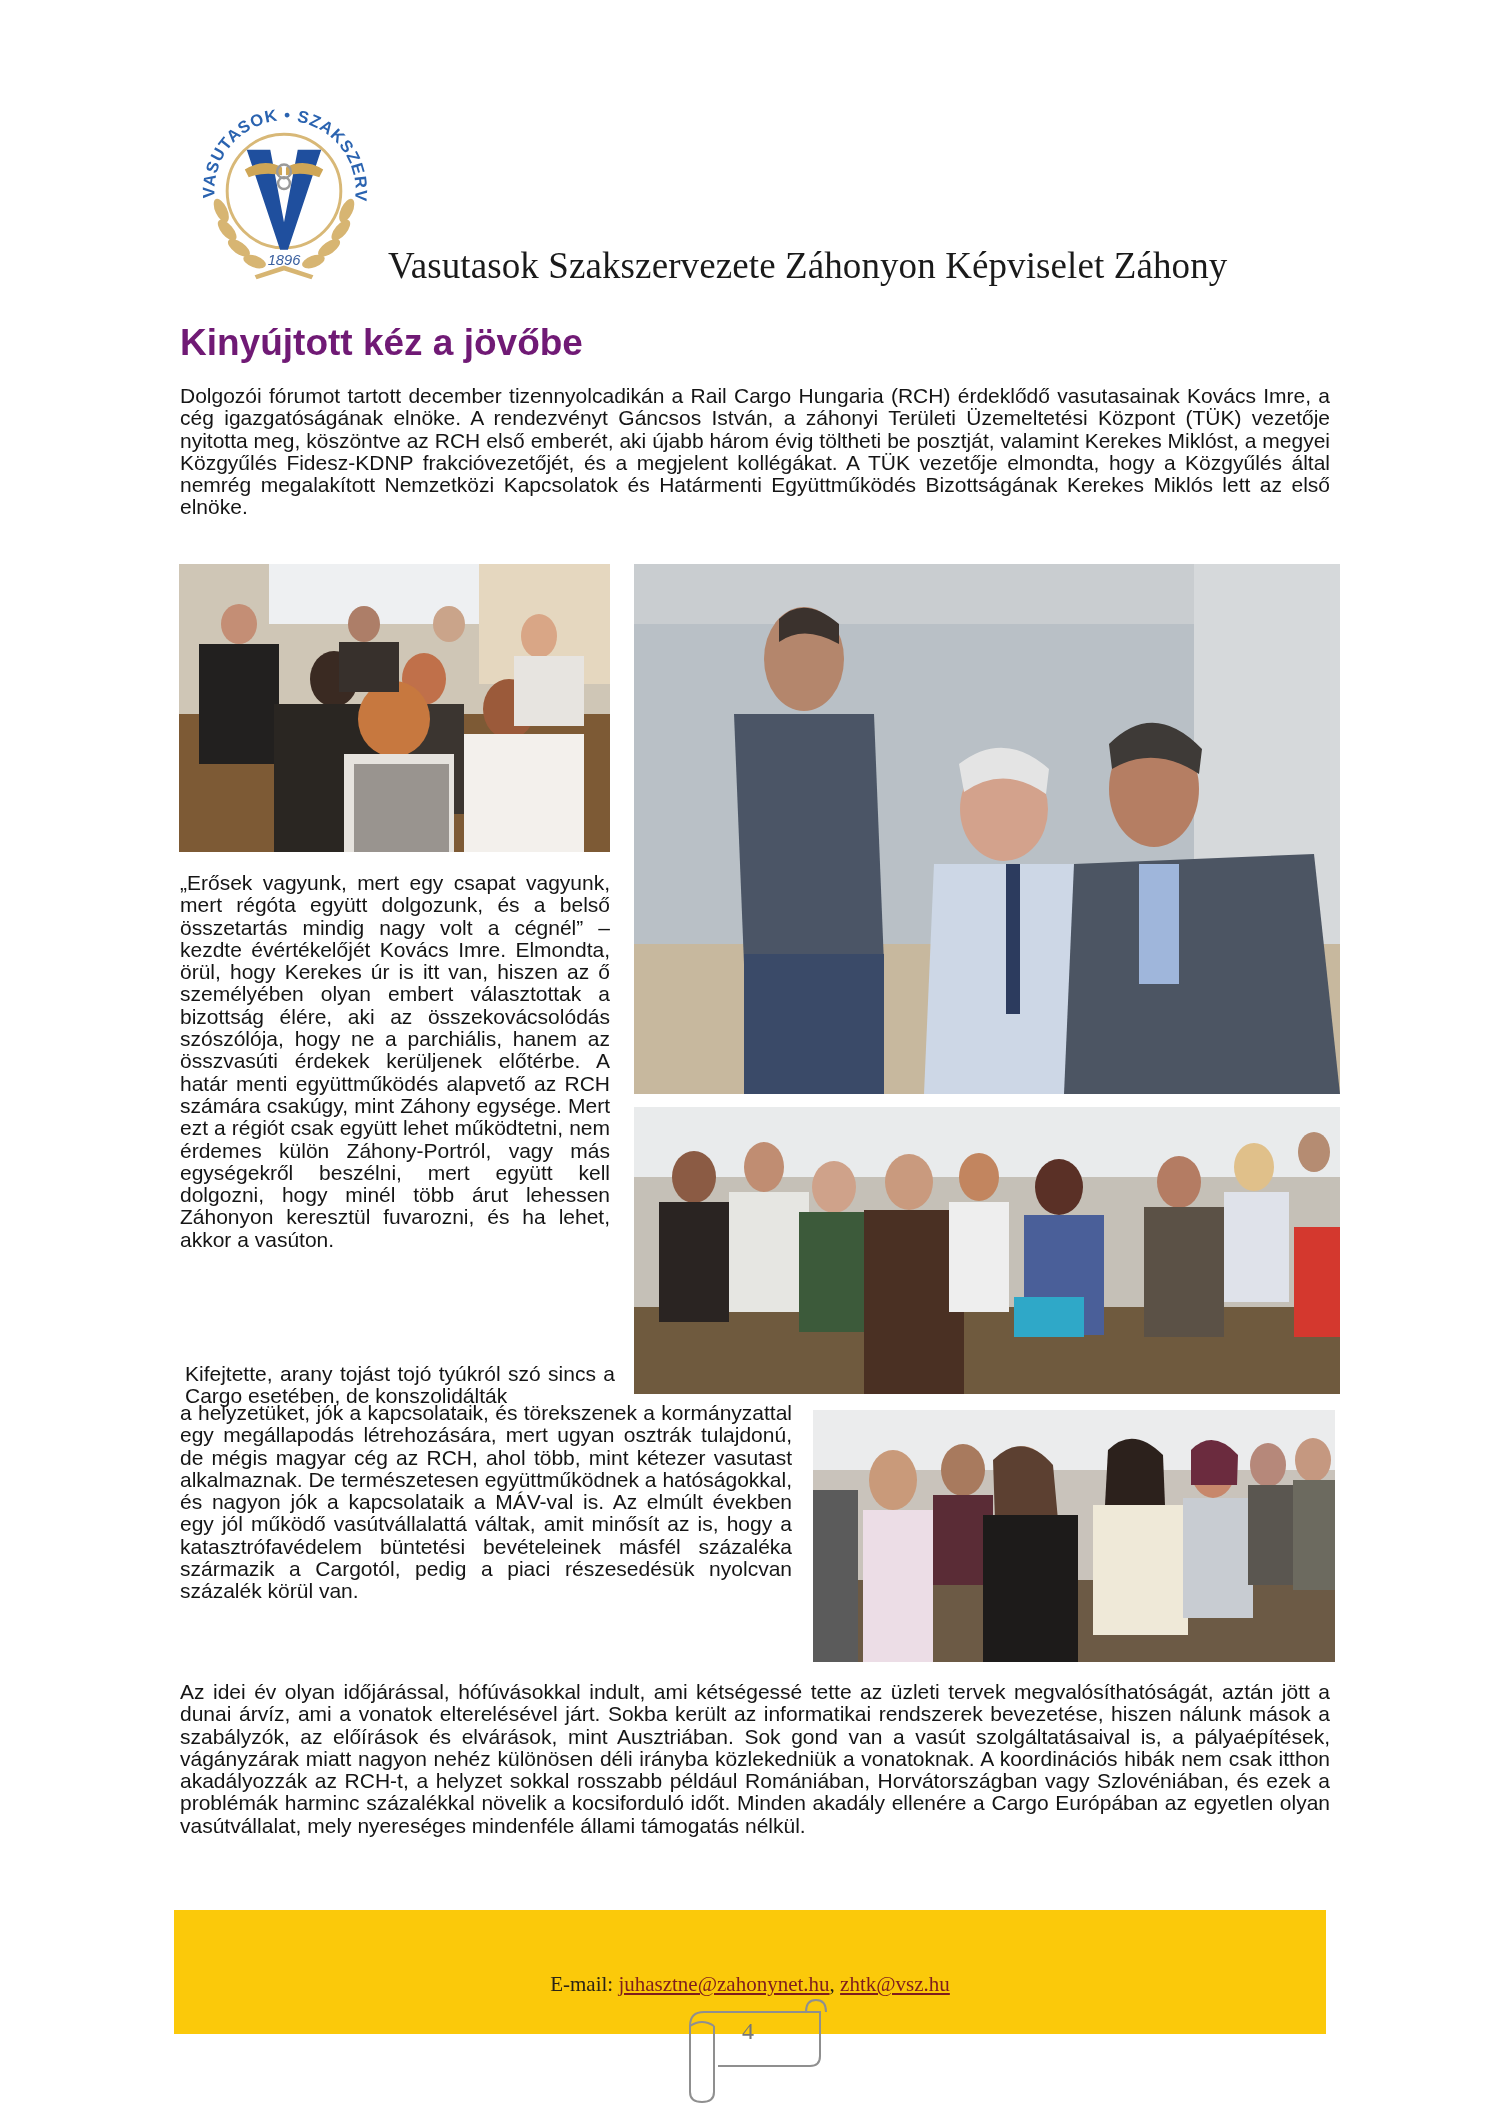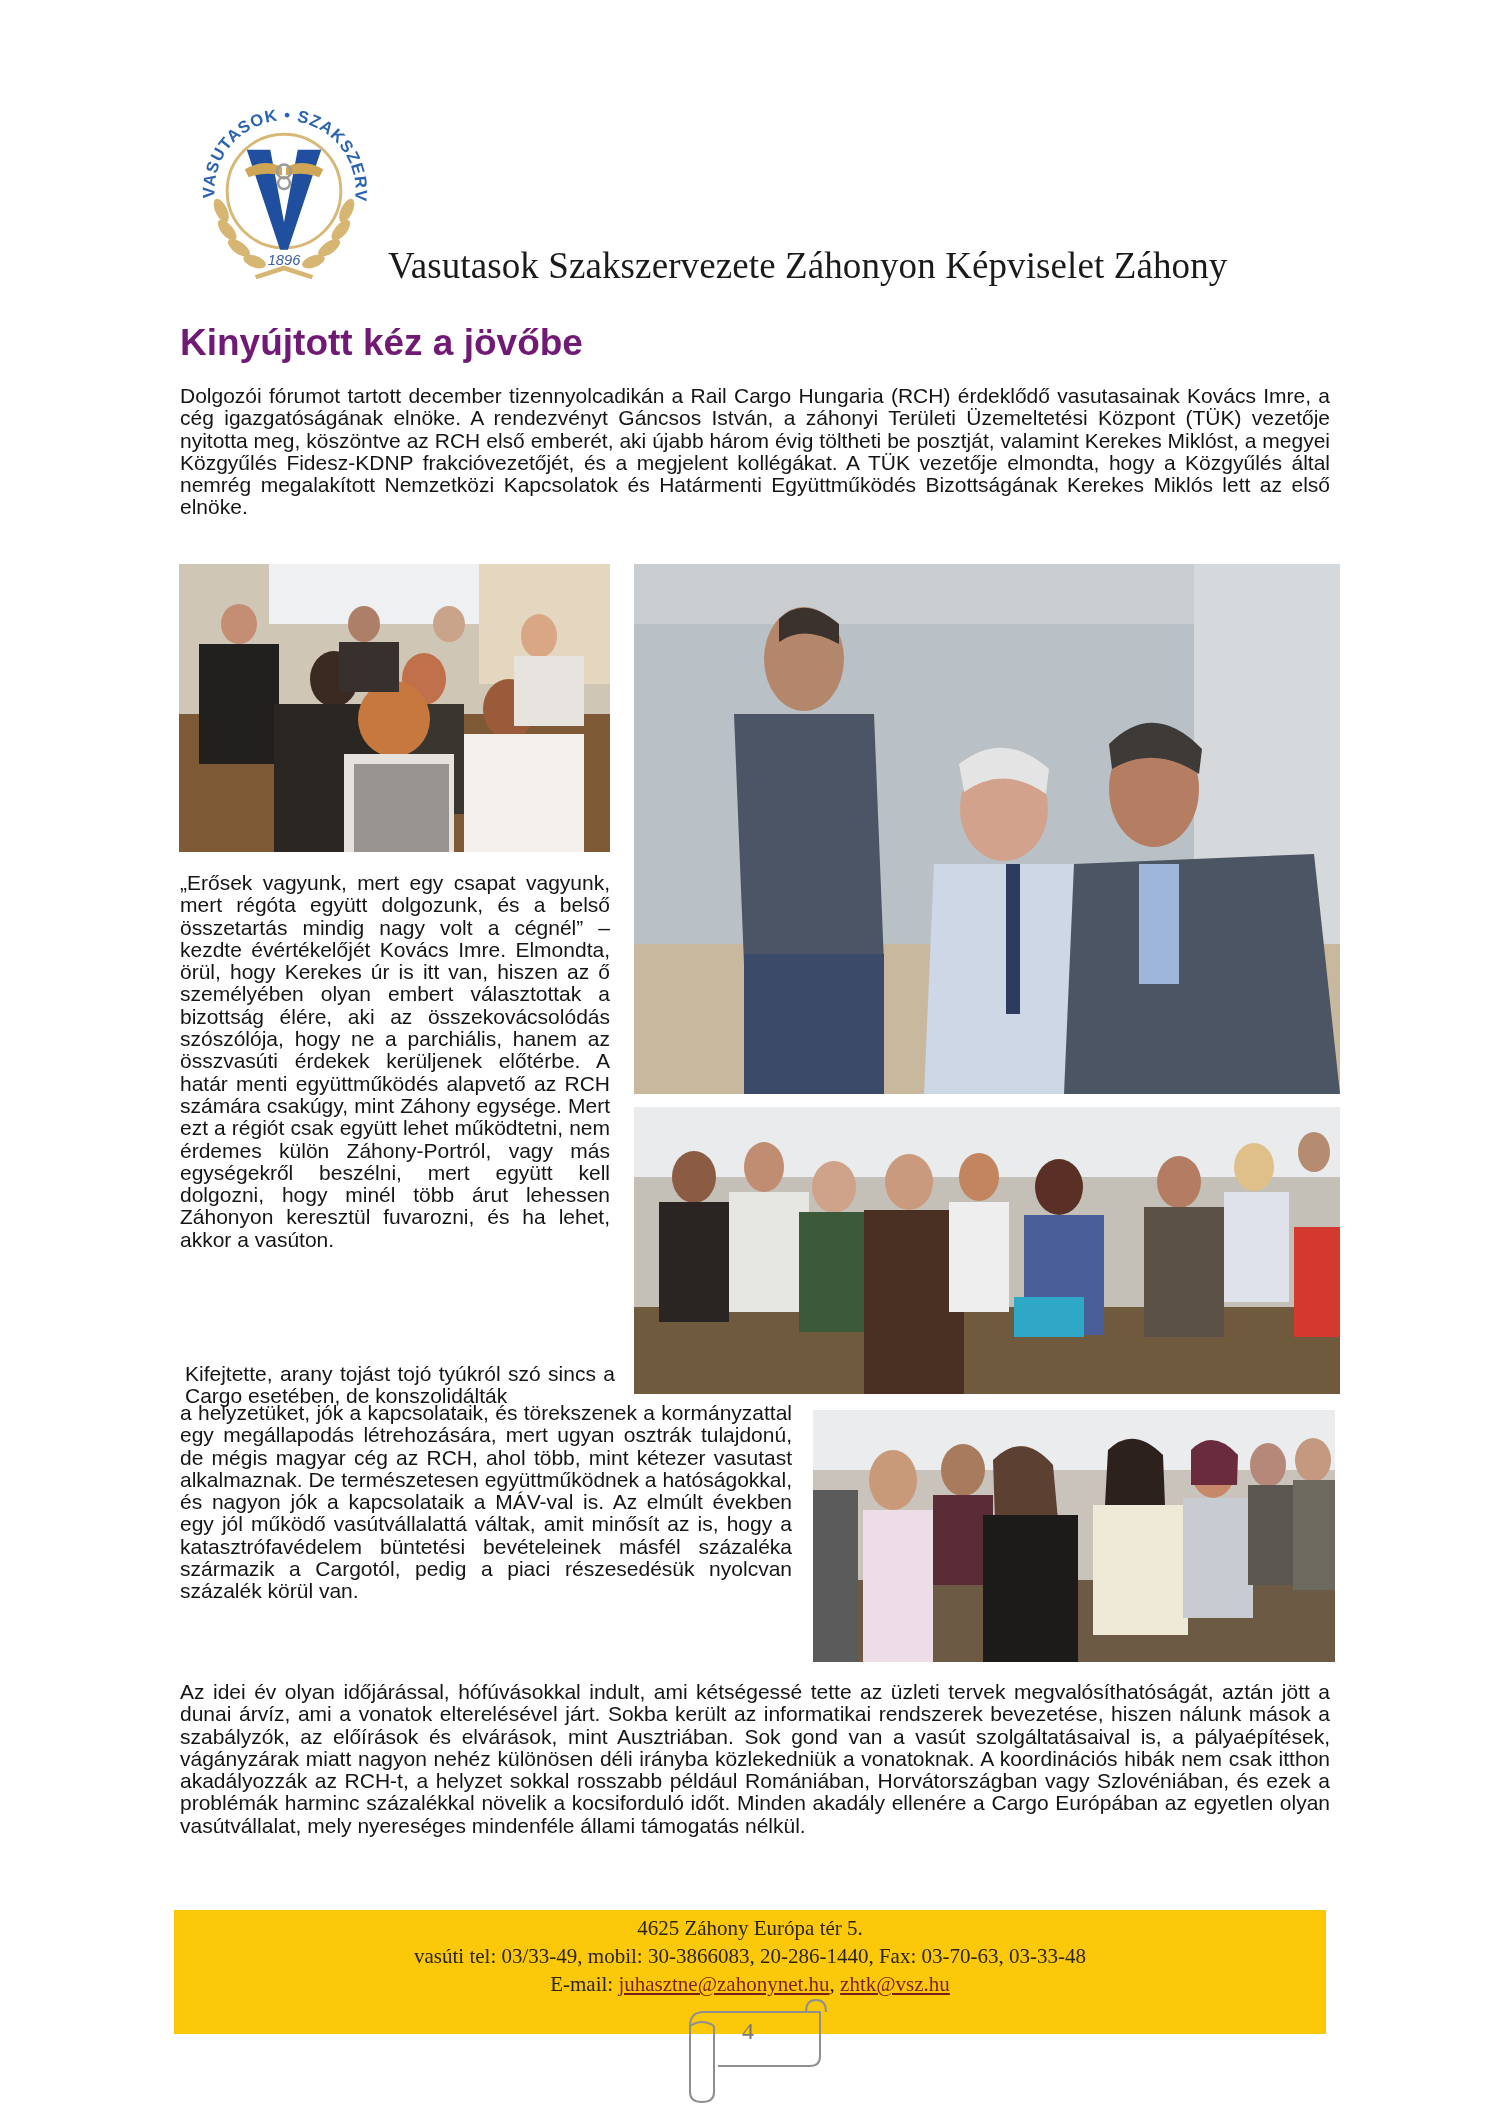--- a/index.html
+++ b/index.html
@@ -184,22 +184,20 @@
 </div>
 
 <p class="abs para col-text" style="margin:0">„Erősek vagyunk, mert egy csapat vagyunk, mert régóta együtt dolgozunk, és a belső összetartás mindig nagy volt a cégnél” – kezdte évértékelőjét Kovács Imre. Elmondta, örül, hogy Kerekes úr is itt van, hiszen az ő személyében olyan embert választottak a bizottság élére, aki az összekovácsolódás szószólója, hogy ne a parchiális, hanem az összvasúti érdekek kerüljenek előtérbe. A határ menti együttműködés alapvető az RCH számára csakúgy, mint Záhony egysége. Mert ezt a régiót csak együtt lehet működtetni, nem érdemes külön Záhony-Portról, vagy más egységekről beszélni, mert együtt kell dolgozni, hogy minél több árut lehessen Záhonyon keresztül fuvarozni, és ha lehet, akkor a vasúton.</p>
 
 <p class="abs para kifejtette-a" style="margin:5px">Kifejtette, arany tojást tojó tyúkról szó sincs a Cargo esetében, de konszolidálták</p>
 <p class="abs para kifejtette-b" style="margin:0">a helyzetüket, jók a kapcsolataik, és törekszenek a kormányzattal egy megállapodás létrehozására, mert ugyan osztrák tulajdonú, de mégis magyar cég az RCH, ahol több, mint kétezer vasutast alkalmaznak. De természetesen együttműködnek a hatóságokkal, és nagyon jók a kapcsolataik a MÁV-val is. Az elmúlt években egy jól működő vasútvállalattá váltak, amit minősít az is, hogy a katasztrófavédelem büntetési bevételeinek másfél százaléka származik a Cargotól, pedig a piaci részesedésük nyolcvan százalék körül van.</p>
 
 <p class="abs para closing" style="margin:0">Az idei év olyan időjárással, hófúvásokkal indult, ami kétségessé tette az üzleti tervek megvalósíthatóságát, aztán jött a dunai árvíz, ami a vonatok elterelésével járt. Sokba került az informatikai rendszerek bevezetése, hiszen nálunk mások a szabályzók, az előírások és elvárások, mint Ausztriában. Sok gond van a vasút szolgáltatásaival is, a pályaépítések, vágányzárak miatt nagyon nehéz különösen déli irányba közlekedniük a vonatoknak. A koordinációs hibák nem csak itthon akadályozzák az RCH-t, a helyzet sokkal rosszabb például Romániában, Horvátországban vagy Szlovéniában, és ezek a problémák harminc százalékkal növelik a kocsiforduló időt. Minden akadály ellenére a Cargo Európában az egyetlen olyan vasútvállalat, mely nyereséges mindenféle állami támogatás nélkül.</p>
 
 <div class="abs footer">
-  <div class="footer-line fl1">4625 Záhony Európa tér 5.</div>
-  <div class="footer-line fl2">vasúti tel: 03/33-49, mobil: 30-3866083, 20-286-1440, Fax: 03-70-63, 03-33-48</div>
   <div class="footer-line fl3"><span>E-mail: </span><a href="mailto:juhasztne@zahonynet.hu">juhasztne@zahonynet.hu</a><span>, </span><a href="mailto:zhtk@vsz.hu">zhtk@vsz.hu</a></div>
 </div>
 
 <div class="abs pagenum-scroll">
   <svg viewBox="0 0 150 110" width="150" height="110">
     <path d="M10 30 Q10 16 24 16 L140 16 L140 60 Q140 70 130 70 L38 70" fill="none" stroke="#8f8f8f" stroke-width="2"></path>
     <path d="M10 30 L10 96 Q10 106 22 106 Q34 106 34 96 L34 30" fill="none" stroke="#8f8f8f" stroke-width="2"></path>
     <path d="M10 30 Q22 22 34 30" fill="none" stroke="#8f8f8f" stroke-width="2"></path>
     <path d="M126 16 Q126 4 136 4 Q146 4 146 16" fill="none" stroke="#8f8f8f" stroke-width="2"></path>
   </svg>

